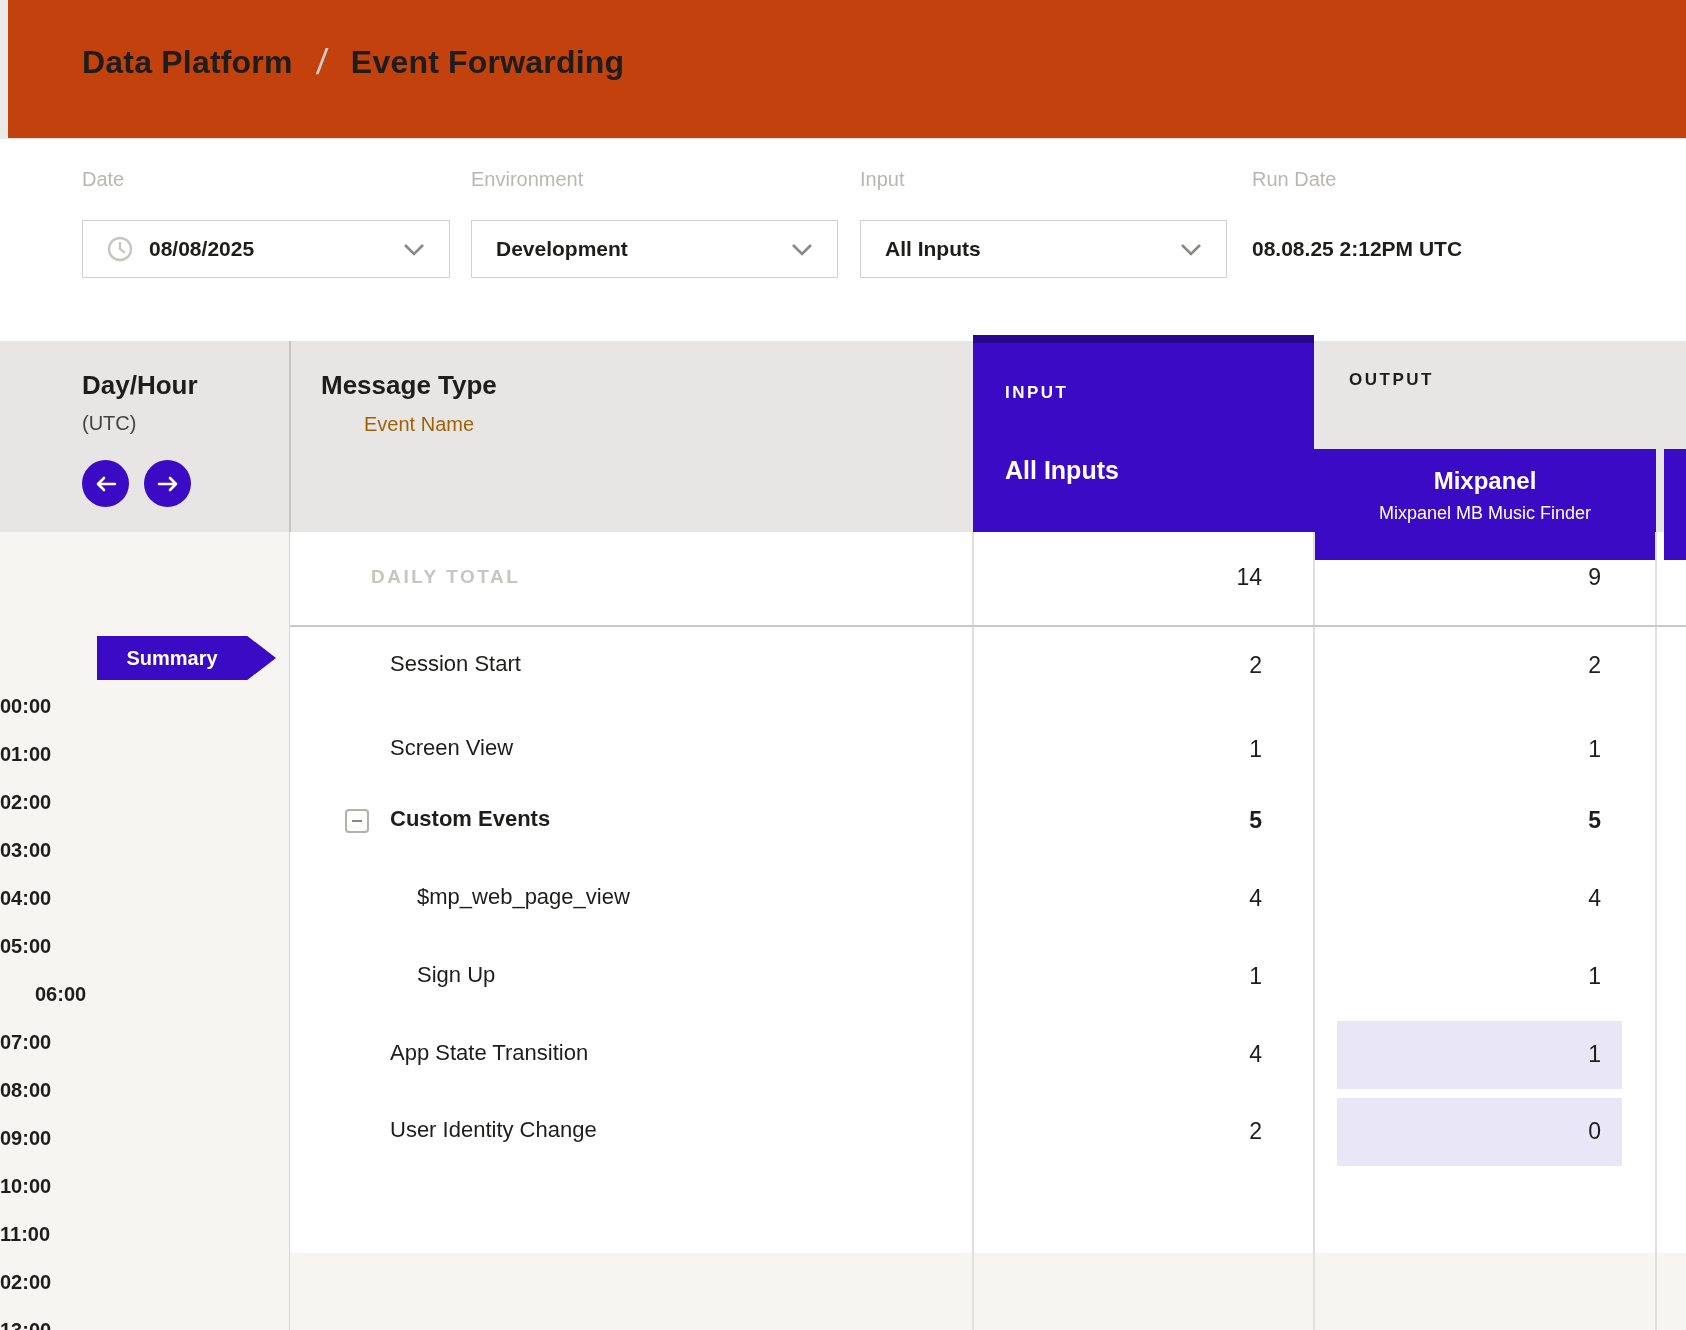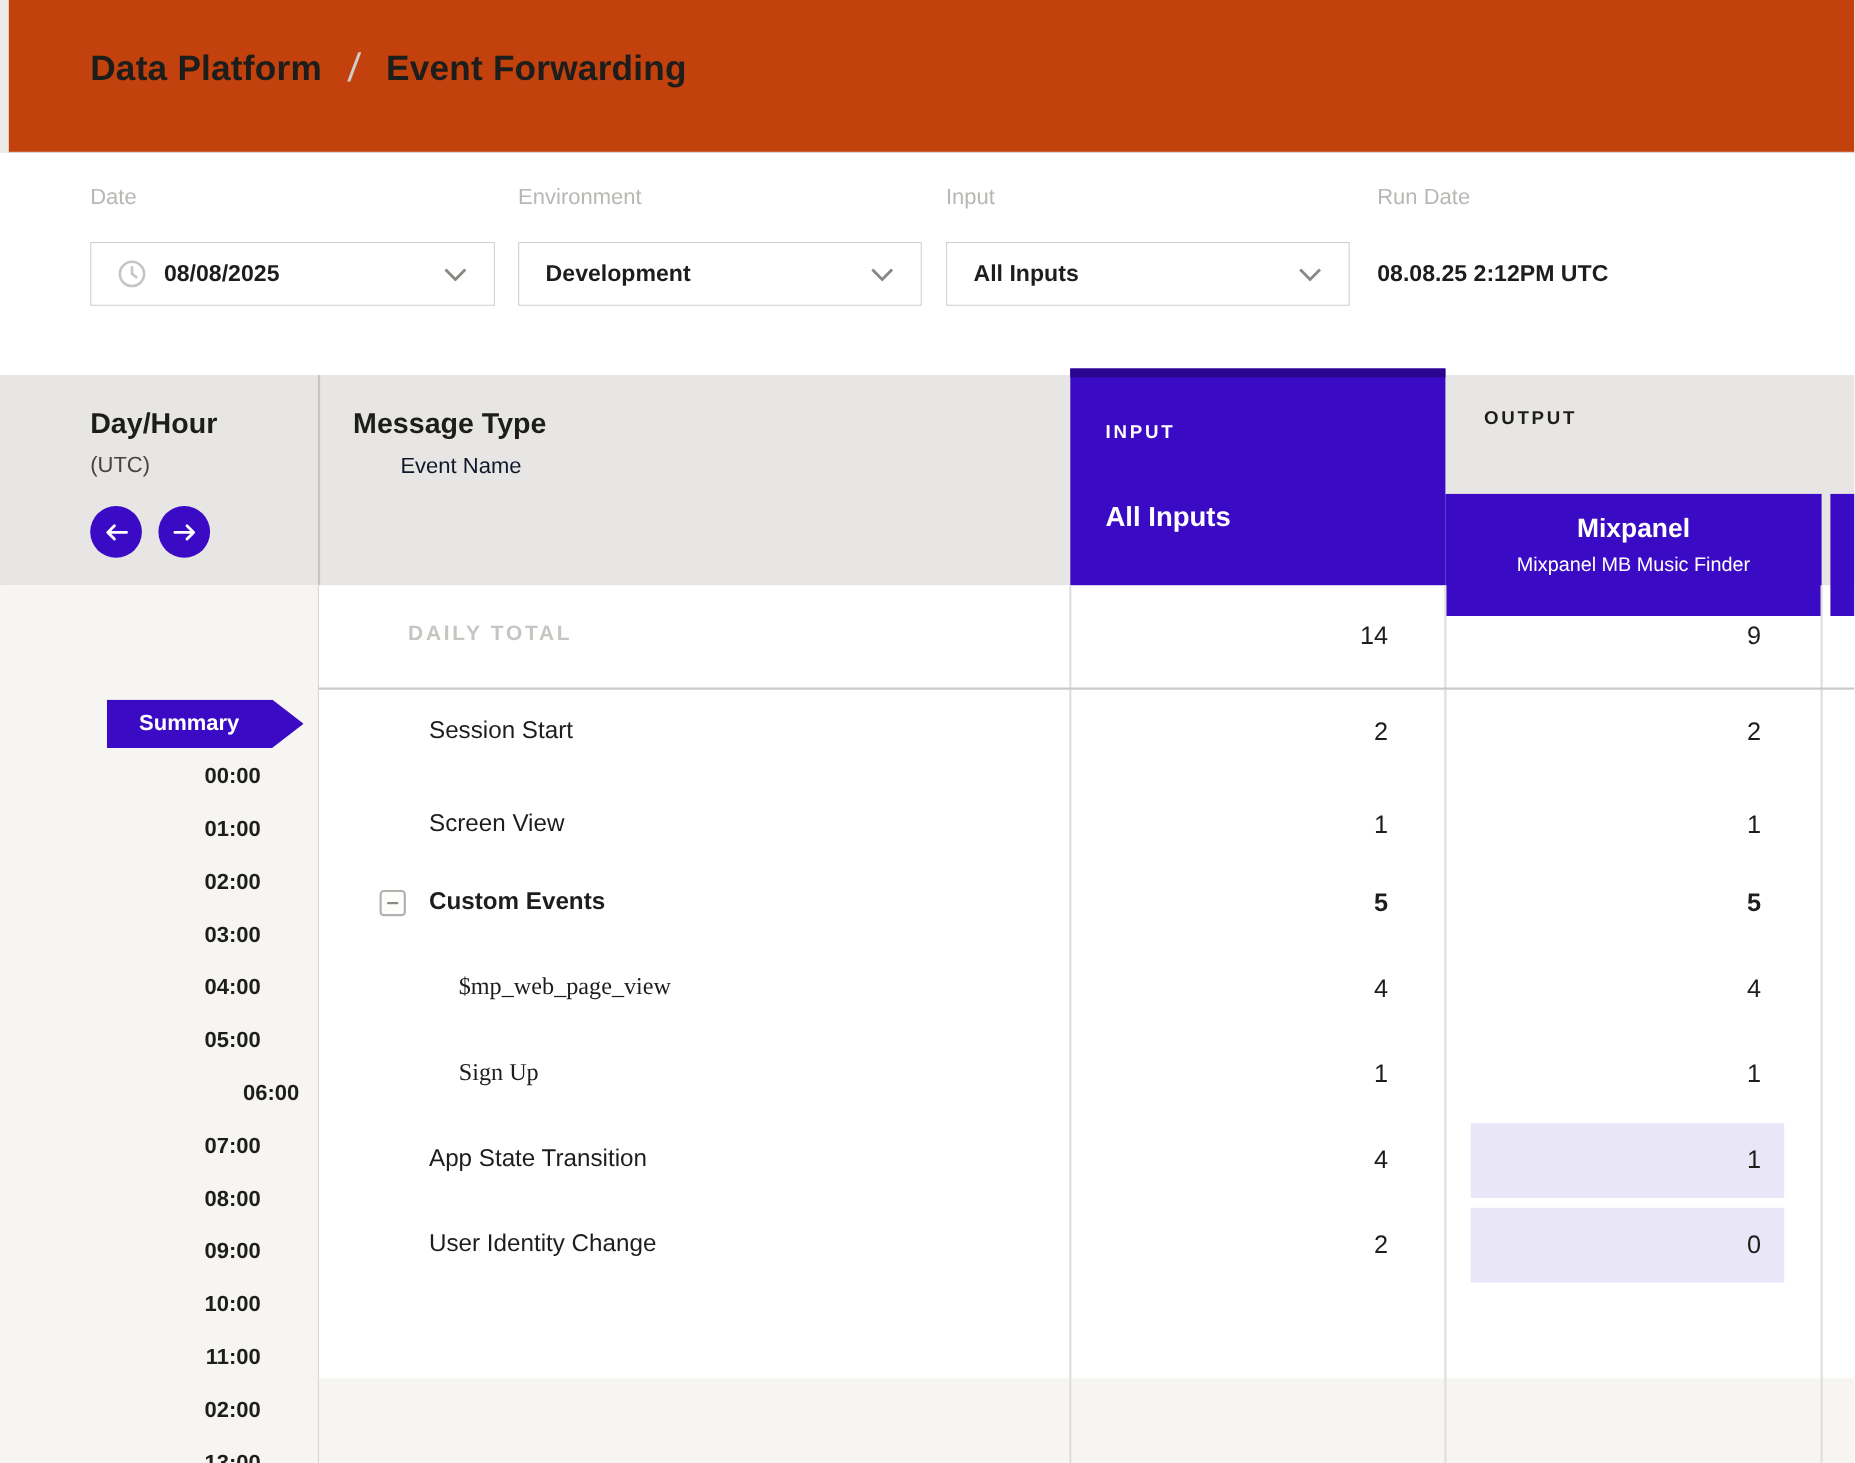--- a/index.html
+++ b/index.html
@@ -18,21 +18,21 @@
   
   .filter-label{font-size:20px;color:#b9b7b3;}
   .filter-box{height:58px;background:#fff;border:1px solid #d4d2ce;display:flex;align-items:center;box-sizing:border-box;}
   .filter-value{font-size:21px;font-weight:700;color:#1d1d1b;}
   .chev{margin-left:auto;display:flex;align-items:center;}
   .rundate{font-size:21px;font-weight:700;}
 
   
   .band{left:0;top:341px;width:1686px;height:191px;background:#e7e6e4;}
   .col-title{font-size:26px;font-weight:700;}
-  .col-sub{font-size:20px;color:#0f172a;}
+  .col-sub{font-size:20px;color:#a16207;}
   .utc{font-size:20px;color:#454441;}
   .nav-btn{width:47px;height:47px;border-radius:50%;background:#3a0ac4;display:flex;align-items:center;justify-content:center;}
   .vdiv-band{top:341px;width:2px;height:191px;background:#c6c5c2;}
 
   .input-block{left:973px;top:335px;width:341px;height:197px;background:#3a0ac4;border-top:8px solid #2a0590;box-sizing:border-box;}
   .hdr-eyebrow{font-size:17px;font-weight:700;letter-spacing:2.5px;color:#fff;}
   .hdr-eyebrow.dark{color:#1d1d1b;}
   .input-value{font-size:25px;font-weight:700;color:#fff;}
   .output-block{top:421px;height:111px;background:#3a0ac4;color:#fff;text-align:center;margin-top:28px;}
   .output-name{font-size:24px;font-weight:700;margin-top:18px;}
@@ -47,33 +47,33 @@
   .daily-label{position:absolute;left:81px;top:34px;font-size:19px;font-weight:700;letter-spacing:2.5px;color:#c7c5c1;}
   .val{font-size:23px;color:#1d1d1b;text-align:right;position:absolute;}
   .daily-row .val{top:32px;}
 
   .val-input{left:600px;width:372px;}
   .val-output{left:980px;width:331px;}
 
   .rows-wrap{left:290px;top:0;width:1396px;height:1330px;}
   .event-row{position:absolute;left:0;width:1396px;height:78px;}
   .event-row .row-label{position:absolute;left:100px;top:24px;font-size:22px;}
-  .event-row .row-label.indent1{left:127px;font-family:Liberation Serif, serif;}
+  .event-row .row-label.indent1{left:127px;}
   .event-row.bold .row-label, .event-row.bold .val{font-weight:700;}
   .event-row .val{top:25px;}
   .hl-cell{position:absolute;left:1047px;top:5px;width:285px;height:68px;background:#e9e6f7;}
   .collapse-box{position:absolute;left:55px;top:27px;width:24px;height:24px;border:2px solid #b3b1ae;border-radius:4px;box-sizing:border-box;display:flex;align-items:center;justify-content:center;background:#fdfdfc;}
   .collapse-box .minus{width:10px;height:2px;background:#8a8885;display:block;}
 
   
   .pennant{left:97px;top:636px;width:179px;height:44px;background:#3a0ac4;
            clip-path:polygon(0 0,84% 0,100% 50%,84% 100%,0 100%);
            display:flex;align-items:center;}
   .pennant span{width:150px;text-align:center;color:#fff;font-size:20px;font-weight:700;}
-  .hour-item{position:absolute;left:0;width:237px;text-align:right;font-size:20px;font-weight:700;color:#1d1d1b;}
+  .hour-item{position:absolute;left:0;width:237px;text-align:left;font-size:20px;font-weight:700;color:#1d1d1b;}
 </style>
 </head>
 <body>
 
 <div class="screen">
 
   <div class="abs left-edge"></div>
 
   <div class="abs topbar">
     <div class="abs breadcrumb" style="left:74px;">

